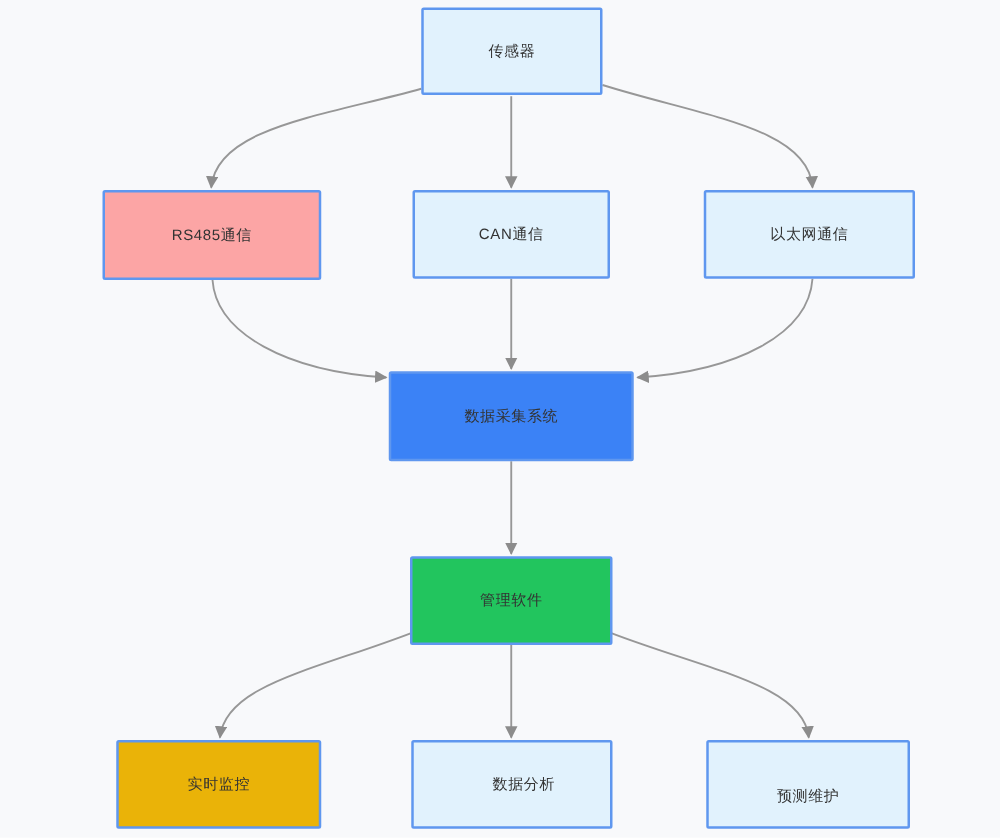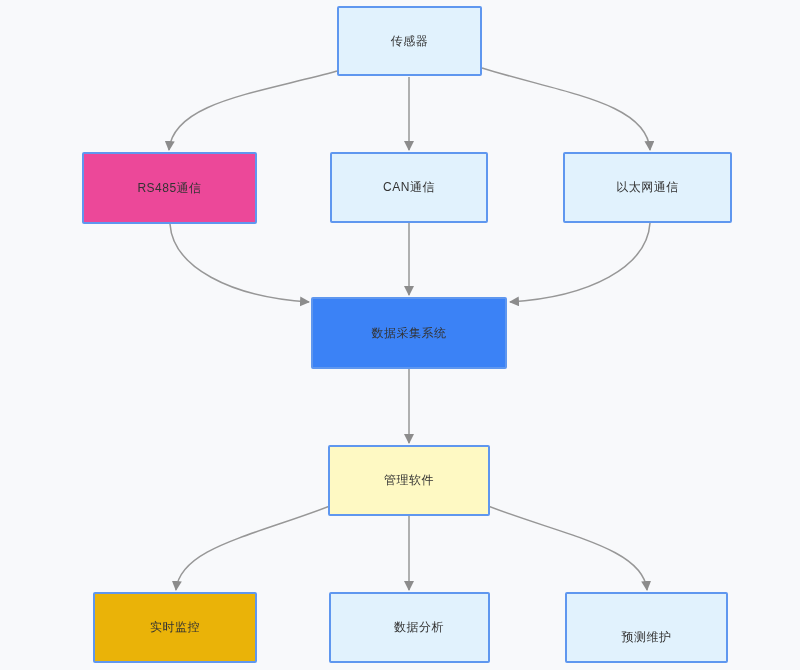--- a/index.html
+++ b/index.html
@@ -57,33 +57,33 @@
         <path d="M409,369 L409,443" fill="none" stroke="#979797" stroke-width="1.5" marker-end="url(#arrowhead)"></path>
         <path d="M330,506 C252,536 180,548 176,590" fill="none" stroke="#979797" stroke-width="1.5" marker-end="url(#arrowhead)"></path>
         <path d="M409,516 L409,590" fill="none" stroke="#979797" stroke-width="1.5" marker-end="url(#arrowhead)"></path>
         <path d="M488,506 C566,536 643,548 647,590" fill="none" stroke="#979797" stroke-width="1.5" marker-end="url(#arrowhead)"></path>
       </g>
   </svg>
   <div id="node-layer">
       <div class="node" style="left: 337px; top: 6px; width: 145px; height: 70px; background: rgb(225, 242, 253); border-color: rgb(95, 151, 239);">
         <span class="node-label" style="color: rgb(51, 51, 51);">传感器</span>
       </div>
-      <div class="node" style="left: 82px; top: 152px; width: 175px; height: 72px; background: #ec4899; border-color: rgb(95, 151, 239);">
+      <div class="node" style="left: 82px; top: 152px; width: 175px; height: 72px; background: #fca5a5; border-color: rgb(95, 151, 239);">
         <span class="node-label" style="color: rgb(51, 51, 51);">RS485通信</span>
       </div>
       <div class="node" style="left: 330px; top: 152px; width: 158px; height: 71px; background: rgb(225, 242, 253); border-color: rgb(95, 151, 239);">
         <span class="node-label" style="color: rgb(51, 51, 51);">CAN通信</span>
       </div>
       <div class="node" style="left: 563px; top: 152px; width: 169px; height: 71px; background: rgb(225, 242, 253); border-color: rgb(95, 151, 239);">
         <span class="node-label" style="color: rgb(51, 51, 51); text-align: center;">以太网通信</span>
       </div>
       <div class="node" style="left: 311px; top: 297px; width: 196px; height: 72px; background: #3b82f6; border-color: rgb(95, 151, 239);">
         <span class="node-label" style="color: rgb(51, 51, 51);">数据采集系统</span>
       </div>
-      <div class="node" style="left: 328px; top: 445px; width: 162px; height: 71px; background: #fef9c3; border-color: rgb(95, 151, 239);">
+      <div class="node" style="left: 328px; top: 445px; width: 162px; height: 71px; background: #22c55e; border-color: rgb(95, 151, 239);">
         <span class="node-label" style="color: rgb(51, 51, 51);">管理软件</span>
       </div>
       <div class="node" style="left: 93px; top: 592px; width: 164px; height: 71px; background: #eab308; border-color: rgb(95, 151, 239);">
         <span class="node-label" style="color: rgb(51, 51, 51);">实时监控</span>
       </div>
       <div class="node" style="left: 329px; top: 592px; width: 161px; height: 71px; background: rgb(225, 242, 253); border-color: rgb(95, 151, 239); padding-left: 19px;">
         <span class="node-label" style="color: rgb(51, 51, 51);">数据分析</span>
       </div>
       <div class="node" style="left: 565px; top: 592px; width: 163px; height: 71px; background: rgb(225, 242, 253); border-color: rgb(95, 151, 239);">
         <span class="node-label" style="color: rgb(51, 51, 51); margin-top: 20px;">预测维护</span>

